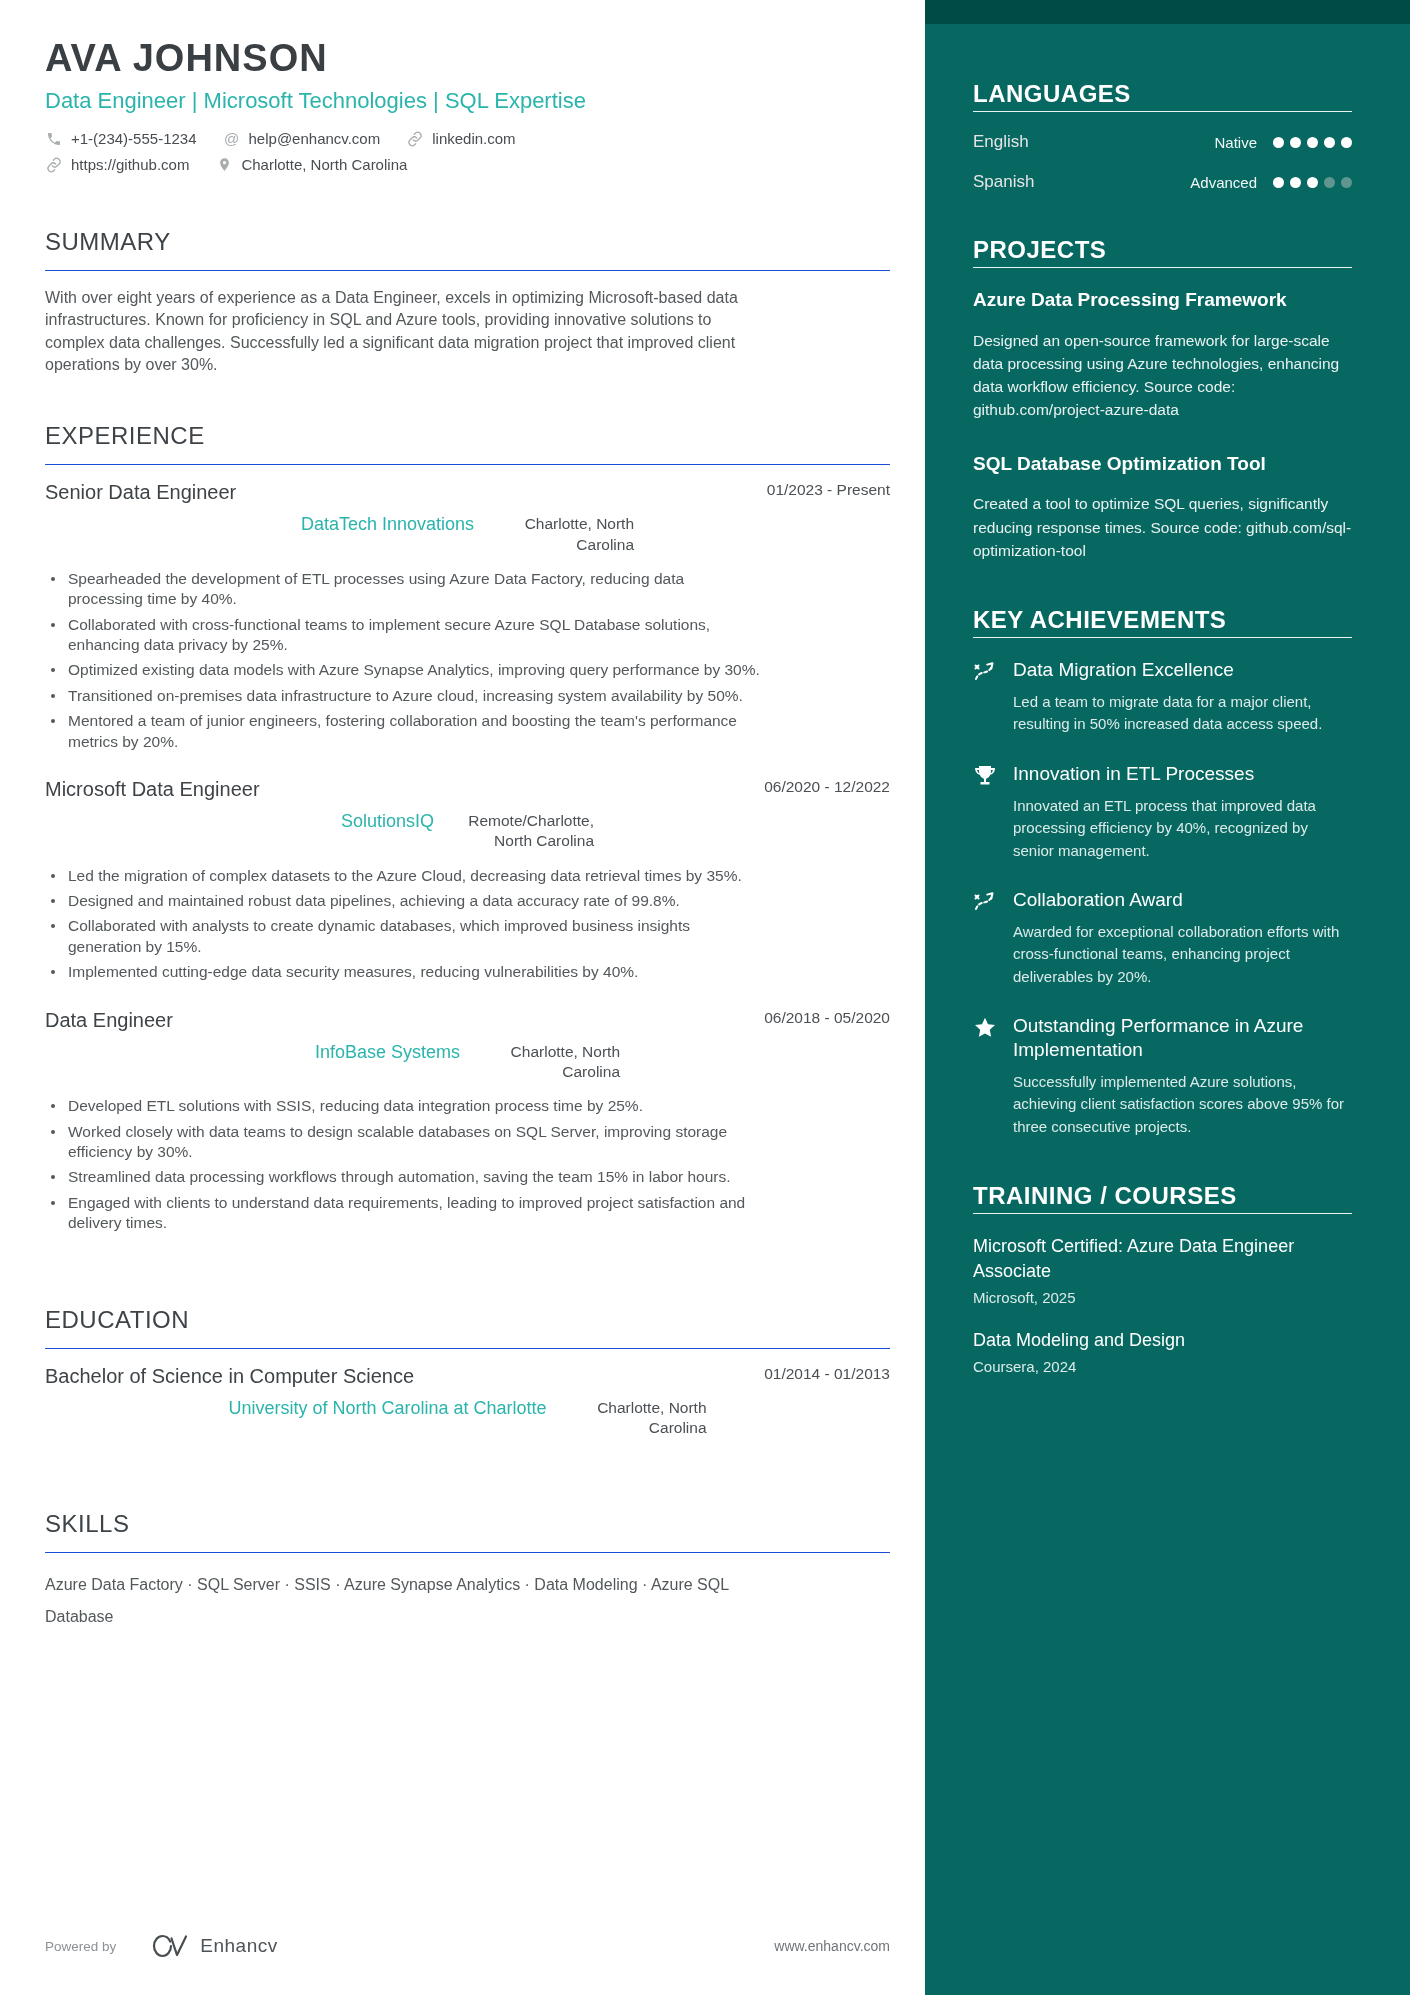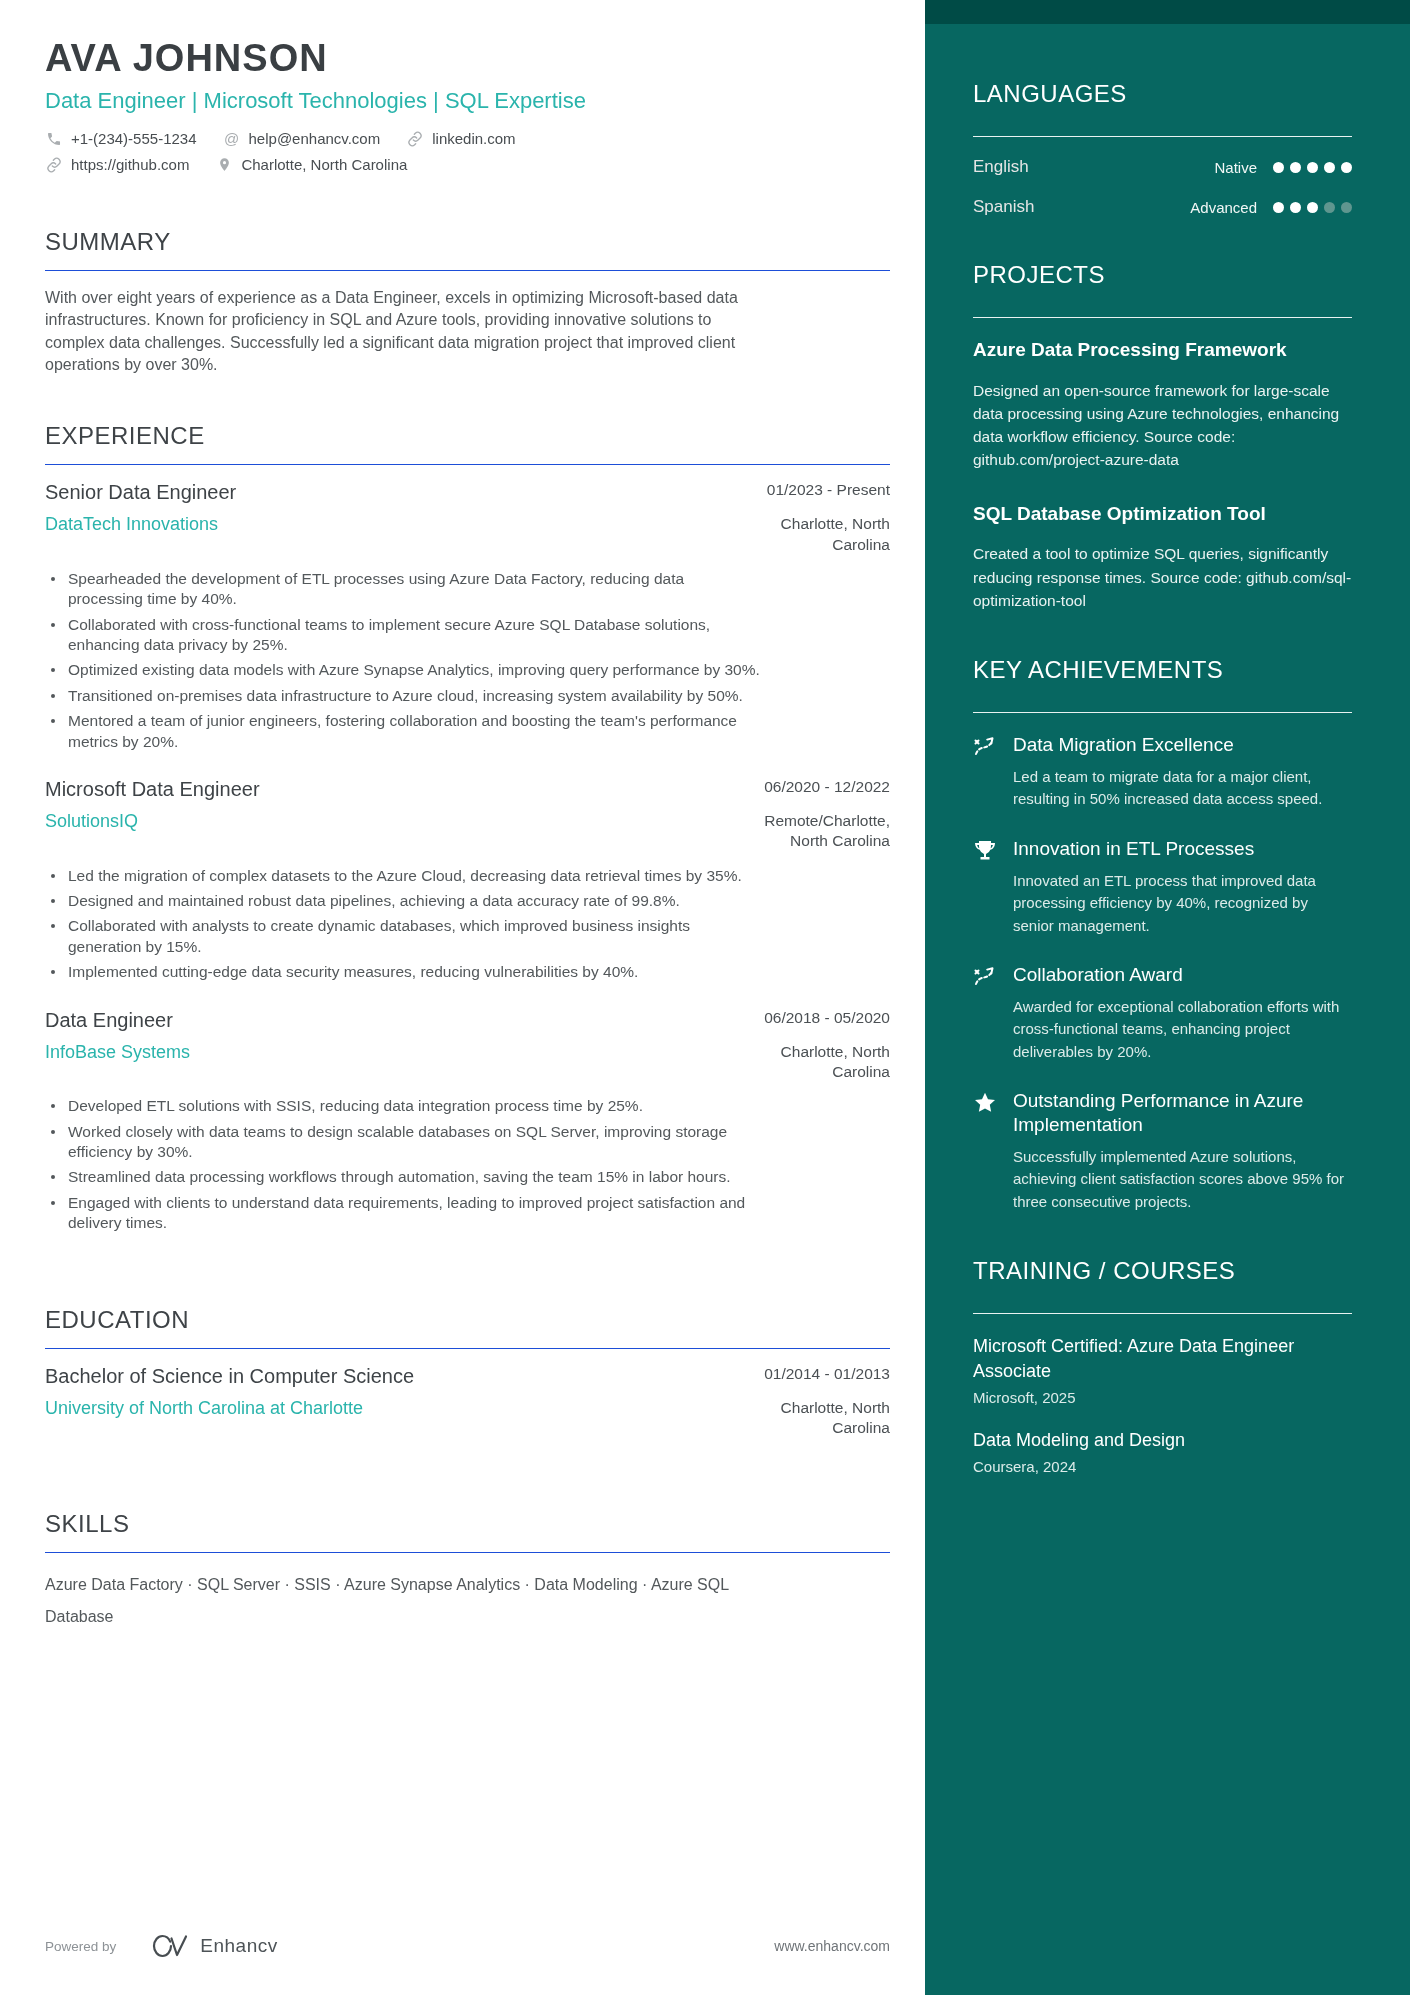--- a/index.html
+++ b/index.html
@@ -20,41 +20,41 @@
   .section { margin-top: 46px; }
   .section h2 { font-size: 24px; font-weight: 500; color: #3e4347; letter-spacing: 0.5px; padding-bottom: 14px; border-bottom: 1px solid #1d4ed8; }
   .section .sec-body { padding-top: 16px; }
 
   .summary-text { font-size: 16px; line-height: 1.4; color: #53585b; max-width: 700px; }
 
   .entry { margin-bottom: 26px; }
   .entry-head { display: flex; justify-content: space-between; align-items: flex-start; gap: 16px; }
   .entry-head h3 { font-size: 20px; font-weight: 500; color: #3e4347; }
   .entry-date { font-size: 15.5px; color: #4b5054; white-space: nowrap; }
-  .entry-sub { display: flex; justify-content: space-between; margin-top: 10px; }
+  .entry-sub { display: flex; justify-content: center; margin-top: 10px; }
   .entry-company { font-size: 18px; color: #2ab4ac; }
   .entry-loc { font-size: 15.5px; color: #4b5054; text-align: right; max-width: 160px; line-height: 1.3; }
   ul.bullets { margin-top: 14px; list-style: none; max-width: 715px; }
   ul.bullets li { position: relative; padding-left: 23px; font-size: 15.5px; line-height: 1.32; color: #53585b; margin-bottom: 5px; }
   ul.bullets li::before { content: ""; position: absolute; left: 6px; top: 8px; width: 4px; height: 4px; border-radius: 50%; background: #53585b; }
 
   .skills-line { font-size: 16px; color: #53585b; line-height: 2; max-width: 700px; }
 
   .footer { margin-top: auto; display: flex; align-items: center; }
   .powered-by { font-size: 13.5px; color: #8d9296; }
   .brand-logo { margin-left: 34px; margin-right: 10px; display: inline-flex; }
   .brand-name { font-size: 19px; color: #4d5357; letter-spacing: 0.5px; }
   .site-url { margin-left: auto; font-size: 14px; color: #6f7478; }
 
   
   .sidebar { width: 485px; height: 100%; background: #076761; position: relative; padding: 80px 58px 40px 48px; color: #fff; }
   .sidebar::before { content: ""; position: absolute; top: 0; left: 0; right: 0; height: 24px; background: #004b46; }
 
   .sb-section { margin-bottom: 44px; }
-  .sb-section h2 { font-size: 24px; font-weight: 400; color: #ffffff; letter-spacing: 0.5px; padding-bottom: 28px; border-bottom: 1px solid #e9f2f1; margin-bottom: 20px; }
+  .sb-section h2 { font-size: 24px; font-weight: 700; color: #ffffff; letter-spacing: 0.5px; padding-bottom: 3px; border-bottom: 1px solid #e9f2f1; margin-bottom: 20px; }
 
   .lang-row { display: flex; align-items: center; margin-bottom: 20px; }
   .lang-name { flex: 1; font-size: 17px; color: #e5e5e5; }
   .lang-level { font-size: 15px; color: #f2f7f6; margin-right: 16px; }
   .lang-dots { display: flex; gap: 6px; align-items: center; }
   .lang-dots .dot { width: 11px; height: 11px; border-radius: 50%; display: inline-block; }
   .lang-dots .dot.filled { background: #ffffff; }
   .lang-dots .dot.dim { background: #5f968f; }
 
   .project { margin-bottom: 30px; }

